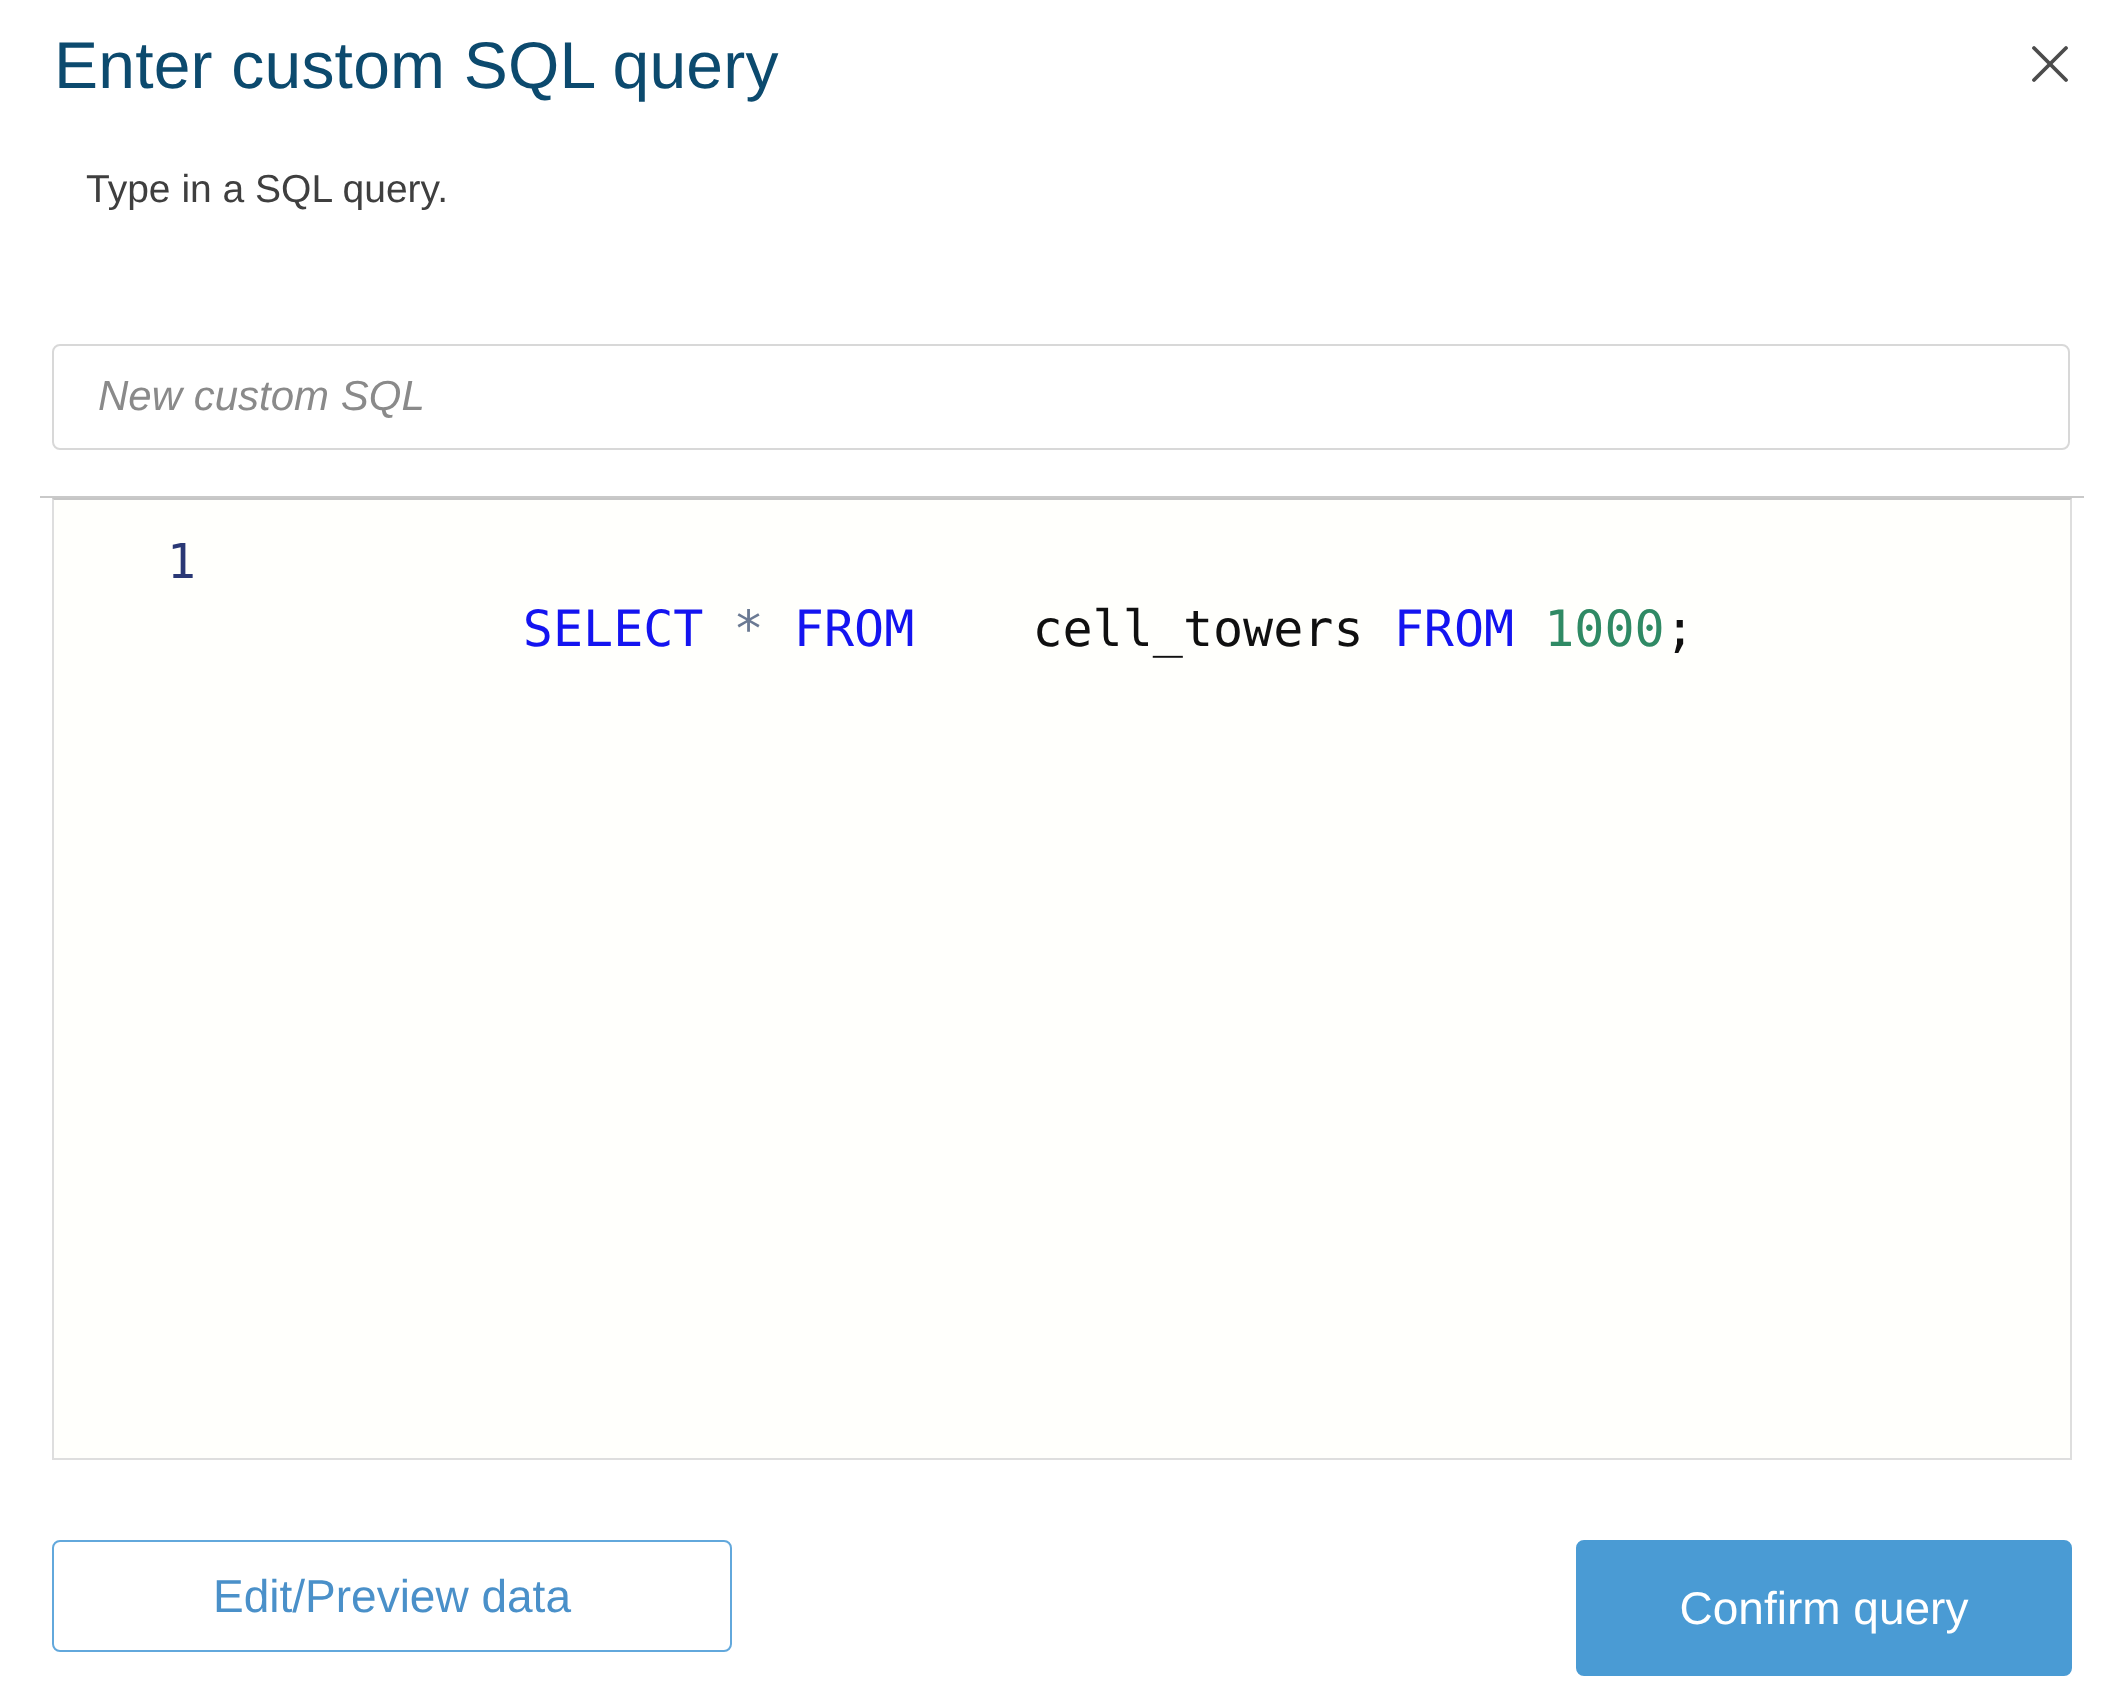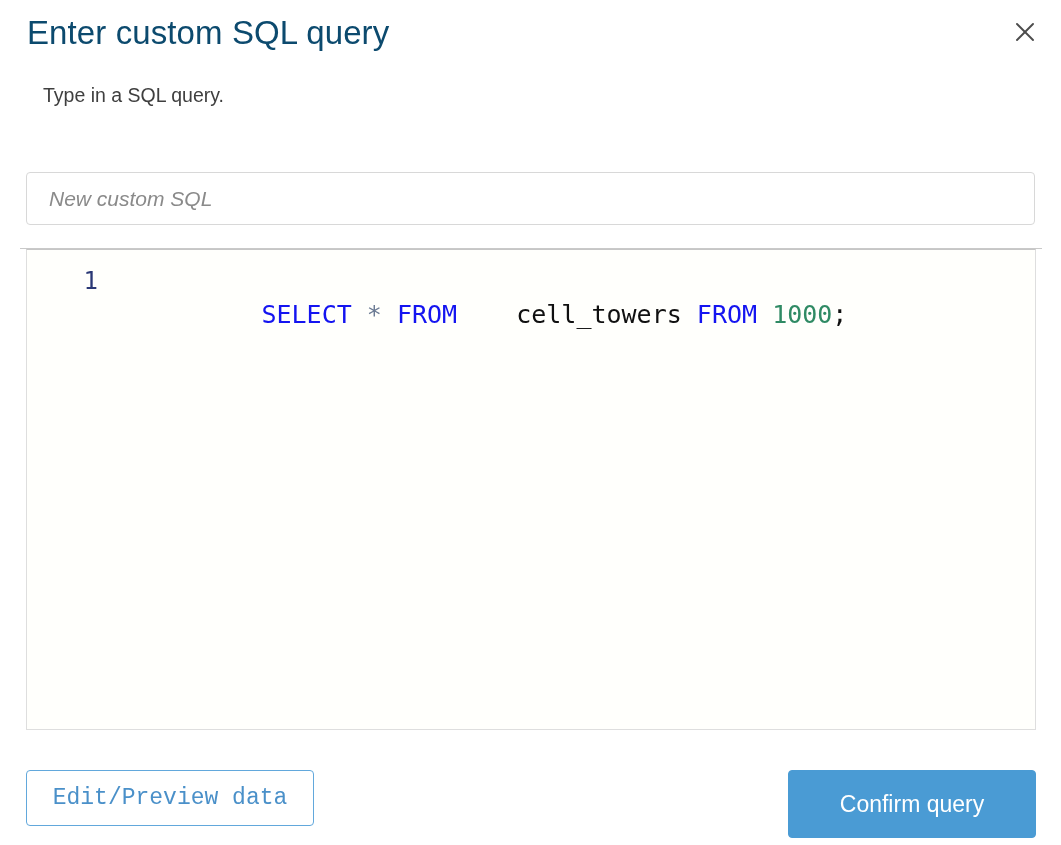--- a/index.html
+++ b/index.html
@@ -155,26 +155,25 @@
     font-weight: 400;
     cursor: pointer;
     display: flex;
     align-items: center;
     justify-content: center;
     padding: 0;
   }
   .btn-secondary {
     left: 26px;
     top: 770px;
-    width: 288px;
+    width: 340px;
     height: 56px;
     background: #ffffff;
     border: 1px solid #62a8dc;
     color: #4a90c9;
-    font-family: Liberation Mono, monospace;
   }
   .btn-primary {
     left: 788px;
     top: 770px;
     width: 248px;
     height: 68px;
     background: #4a9bd4;
     border: 1px solid #4a9bd4;
     color: #ffffff;
   }

